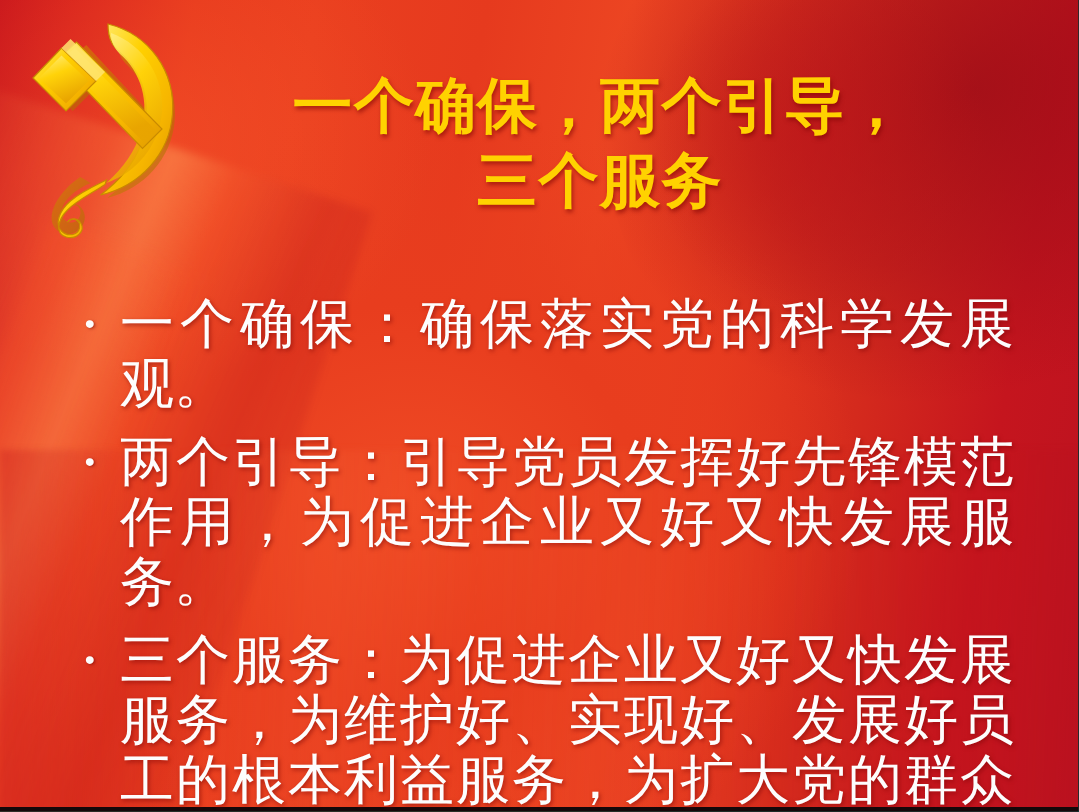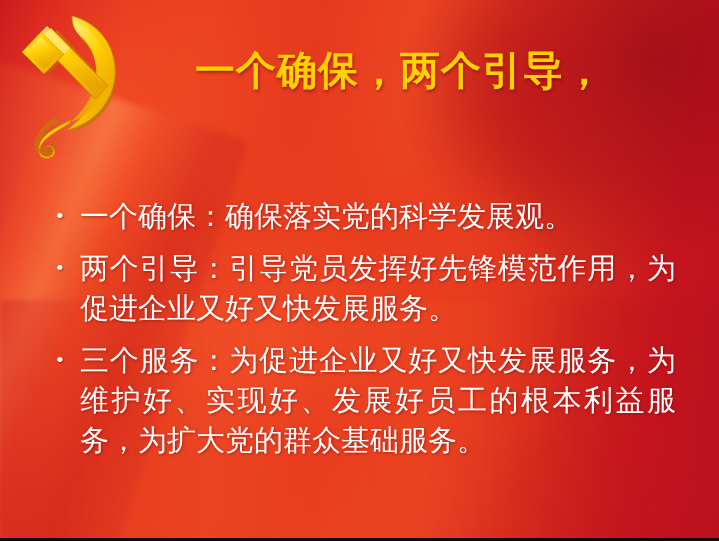--- a/index.html
+++ b/index.html
@@ -149,21 +149,21 @@
     width: 24px;
     color: #fdfdfd;
     font-size: 22px;
     line-height: 40px;
     text-align: left;
     text-shadow: 1px 1px 2px rgba(110,0,0,0.5);
   }
   .bullet-text {
     flex: 1 1 auto;
     color: #fdfdfd;
-    font-size: 29px;
+    font-size: 36px;
     line-height: 40px;
     letter-spacing: 0px;
     text-shadow: 1px 1px 3px rgba(120,5,5,0.55);
     text-align: justify;
     text-justify: inter-ideograph;
   }
 </style>
 </head>
 <body>
 
@@ -223,20 +223,21 @@
 
       <path d="M8 42 L27 22 L50 44 L30 64 Z" fill="url(#goldA)" stroke="#c98a00" stroke-width="0.8"></path>
       <path d="M12 42 L27 27 L45 44 L30 59 Z" fill="url(#goldB)" opacity="0.92"></path>
 
       <path d="M27 22 L33 16 L56 38 L50 44 Z" fill="#ffe470" opacity="0.85"></path>
     </svg>
   </div>
 
   <div class="title-block">
     <div class="title-line l1">一个确保，两个引导，</div>
+    <div class="title-line l2">三个服务</div>
   </div>
 
   <div class="body-block">
 
     <div class="bullet-row">
       <span class="bullet-dot">•</span>
       <span class="bullet-text">一个确保：确保落实党的科学发展观。</span>
     </div>
 
     <div class="bullet-row">

